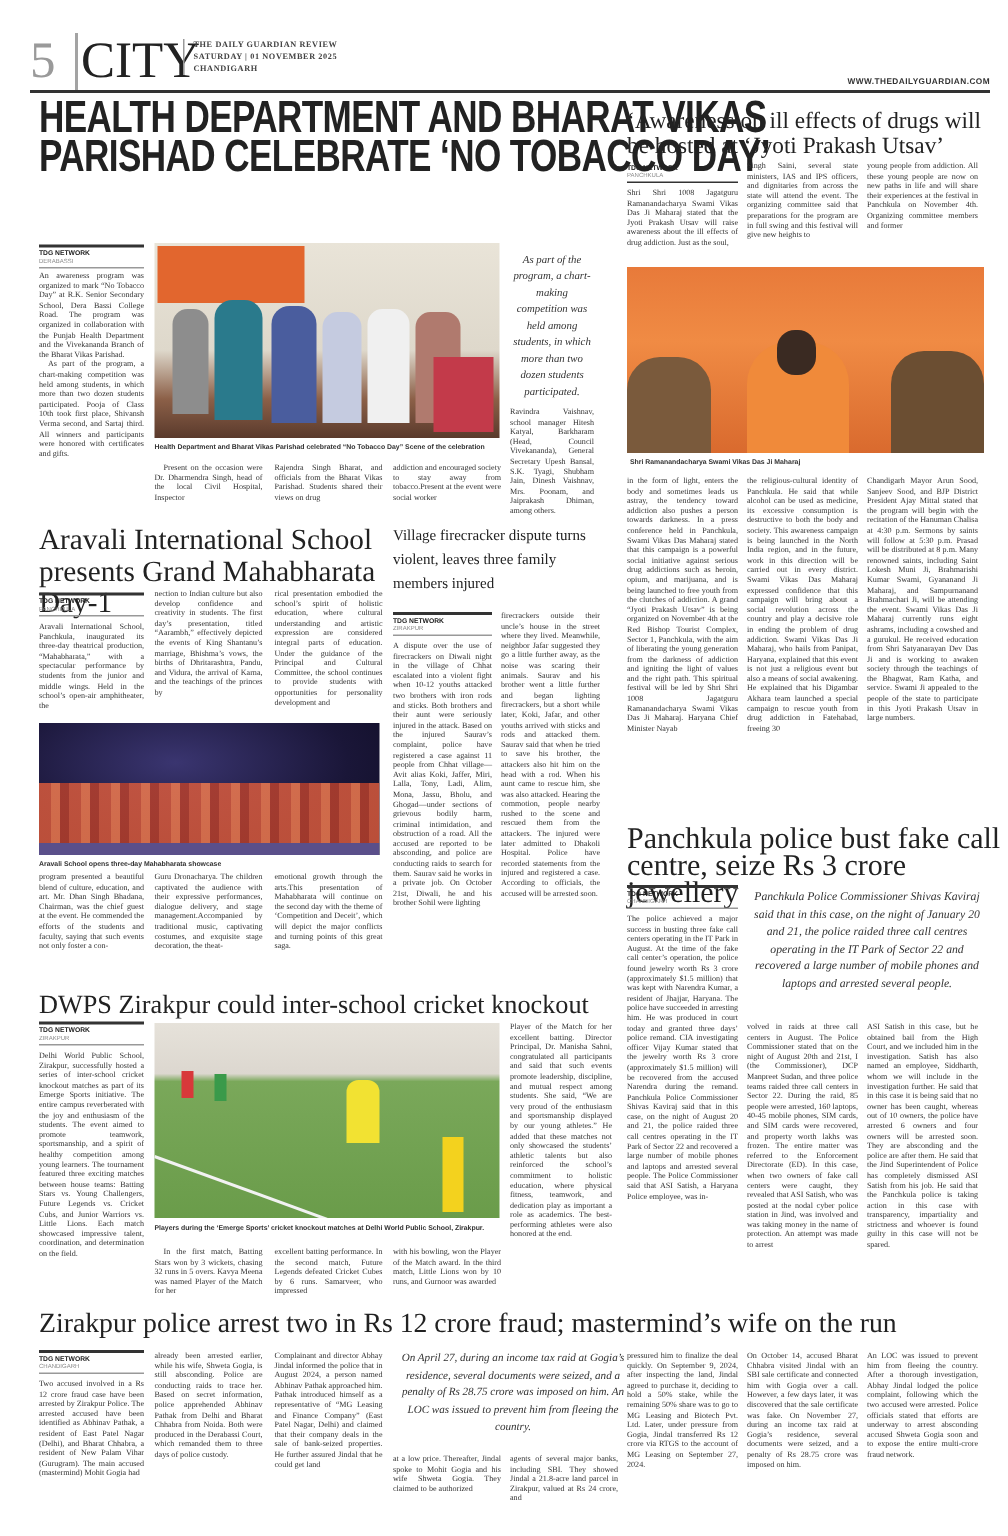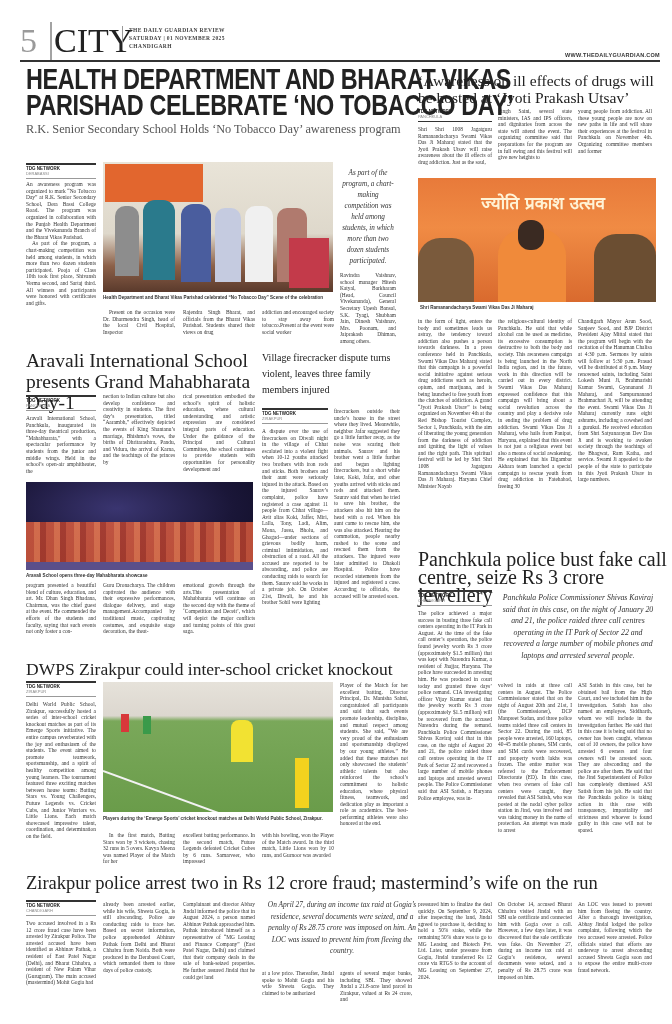--- a/index.html
+++ b/index.html
@@ -31,21 +31,20 @@
   <div>THE DAILY GUARDIAN REVIEW</div>
   <div>SATURDAY | 01 NOVEMBER 2025</div>
   <div>CHANDIGARH</div>
 </div>
 <div class="abs site">WWW.THEDAILYGUARDIAN.COM</div>
 <div class="abs rule"></div>
 
 <div class="abs" style="left:26px;top:66px;width:370px">
   <div class="h-cond" style="font-size:30px;line-height:26px">HEALTH DEPARTMENT AND BHARAT VIKAS</div>
   <div class="h-cond" style="font-size:30px;line-height:26px">PARISHAD CELEBRATE ‘NO TOBACCO DAY’</div>
-  <div class="deck" style="font-size:12.3px;margin-top:4px;white-space:nowrap">R.K. Senior Secondary School Holds ‘No Tobacco Day’ awareness program</div>
 </div>
 <div class="abs" style="left:26px;top:163px;width:70px">
   <div class="byline">
       <div class="n">TDG NETWORK</div>
       <div class="p">DERABASSI</div>
     </div>
   <div class="body" style="margin-top:2px">An awareness program was organized to mark “No Tobacco Day” at R.K. Senior Secondary School, Dera Bassi College Road. The program was organized in collaboration with the Punjab Health Department and the Vivekananda Branch of the Bharat Vikas Parishad.</div>
   <div class="body indent">As part of the program, a chart-making competition was held among students, in which more than two dozen students participated. Pooja of Class 10th took first place, Shivansh Verma second, and Sartaj third. All winners and participants were honored with certificates and gifts.</div>
 </div>
 <div class="abs photo" style="left:103px;top:162px;width:230px;height:130px;background:linear-gradient(180deg,#e9e4d8 0%,#ded8cb 55%,#8c6048 80%,#5a3a2c 100%)">
@@ -71,21 +70,20 @@
 <div class="abs" style="left:418px;top:108px;width:74px">
   <div class="byline" style="border-top:none;border-bottom:1px solid #333">
       <div class="n">TDG NETWORK</div>
       <div class="p">PANCHKULA</div>
     </div>
   <div class="body" style="margin-top:4px">Shri Shri 1008 Jagatguru Ramanandacharya Swami Vikas Das Ji Maharaj stated that the Jyoti Prakash Utsav will raise awareness about the ill effects of drug addiction. Just as the soul,</div>
 </div>
 <div class="abs body" style="left:498px;top:108px;width:74px">Singh Saini, several state ministers, IAS and IPS officers, and dignitaries from across the state will attend the event. The organizing committee said that preparations for the program are in full swing and this festival will give new heights to</div>
 <div class="abs body" style="left:578px;top:108px;width:74px">young people from addiction. All these young people are now on new paths in life and will share their experiences at the festival in Panchkula on November 4th. Organizing committee members and former</div>
 <div class="abs photo" style="left:418px;top:178px;width:238px;height:124px;background:linear-gradient(180deg,#e87a3a 0%,#f08b44 40%,#d96a2e 100%)">
-  <div class="abs" style="left:60px;top:10px;width:130px;height:30px;color:#fff3d6;font-family:'DejaVu Sans',sans-serif;font-weight:bold;font-size:17px;text-align:center;line-height:30px">ज्योति प्रकाश उत्सव</div>
   <div class="abs" style="left:0;top:60px;width:56px;height:64px;background:#7a5a3c;border-radius:22px 22px 0 0"></div>
   <div class="abs" style="left:80px;top:50px;width:68px;height:74px;background:#f08a3a;border-radius:28px 28px 0 0"></div>
   <div class="abs" style="left:100px;top:42px;width:26px;height:30px;background:#3a2a22;border-radius:12px"></div>
   <div class="abs" style="left:176px;top:56px;width:62px;height:68px;background:#6b4e32;border-radius:22px 22px 0 0"></div>
 </div>
 <div class="abs cap" style="left:420px;top:305px;width:236px">Shri Ramanandacharya Swami Vikas Das Ji Maharaj</div>
 <div class="abs body" style="left:418px;top:318px;width:74px">in the form of light, enters the body and sometimes leads us astray, the tendency toward addiction also pushes a person towards darkness. In a press conference held in Panchkula, Swami Vikas Das Maharaj stated that this campaign is a powerful social initiative against serious drug addictions such as heroin, opium, and marijuana, and is being launched to free youth from the clutches of addiction. A grand “Jyoti Prakash Utsav” is being organized on November 4th at the Red Bishop Tourist Complex, Sector 1, Panchkula, with the aim of liberating the young generation from the darkness of addiction and igniting the light of values and the right path. This spiritual festival will be led by Shri Shri 1008 Jagatguru Ramanandacharya Swami Vikas Das Ji Maharaj. Haryana Chief Minister Nayab</div>
 <div class="abs body" style="left:498px;top:318px;width:74px">the religious-cultural identity of Panchkula. He said that while alcohol can be used as medicine, its excessive consumption is destructive to both the body and society. This awareness campaign is being launched in the North India region, and in the future, work in this direction will be carried out in every district. Swami Vikas Das Maharaj expressed confidence that this campaign will bring about a social revolution across the country and play a decisive role in ending the problem of drug addiction. Swami Vikas Das Ji Maharaj, who hails from Panipat, Haryana, explained that this event is not just a religious event but also a means of social awakening. He explained that his Digambar Akhara team launched a special campaign to rescue youth from drug addiction in Fatehabad, freeing 30</div>
 <div class="abs body" style="left:578px;top:318px;width:74px">Chandigarh Mayor Arun Sood, Sanjeev Sood, and BJP District President Ajay Mittal stated that the program will begin with the recitation of the Hanuman Chalisa at 4:30 p.m. Sermons by saints will follow at 5:30 p.m. Prasad will be distributed at 8 p.m. Many renowned saints, including Saint Lokesh Muni Ji, Brahmarishi Kumar Swami, Gyananand Ji Maharaj, and Sampurnanand Brahmachari Ji, will be attending the event. Swami Vikas Das Ji Maharaj currently runs eight ashrams, including a cowshed and a gurukul. He received education from Shri Satyanarayan Dev Das Ji and is working to awaken society through the teachings of the Bhagwat, Ram Katha, and service. Swami Ji appealed to the people of the state to participate in this Jyoti Prakash Utsav in large numbers.</div>
 

